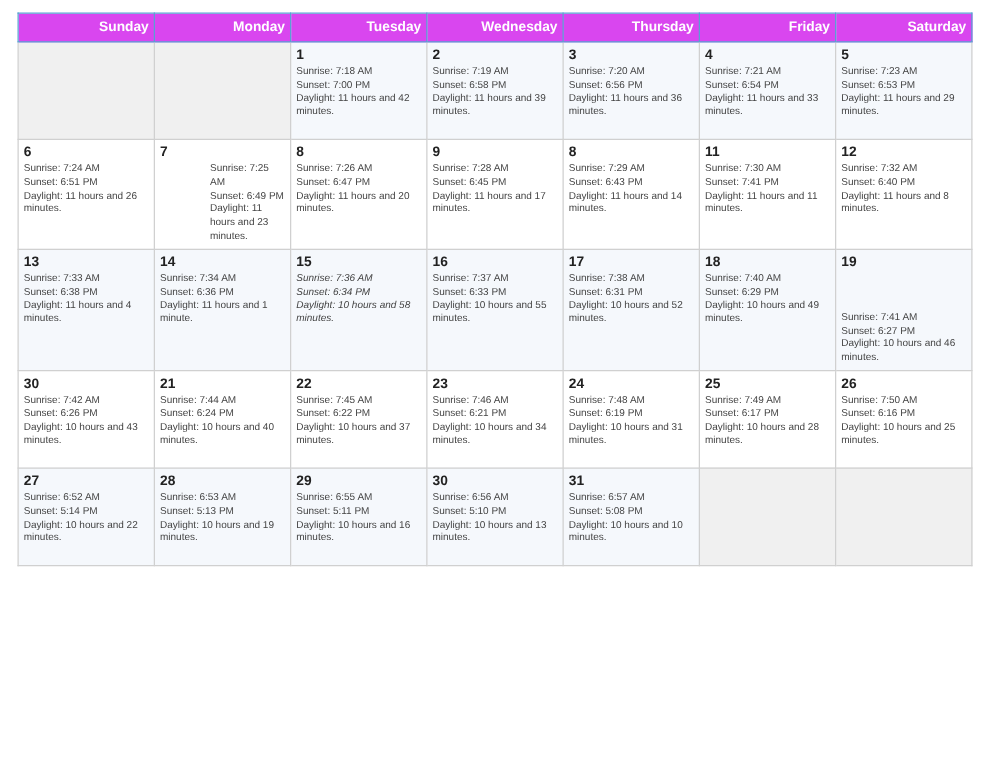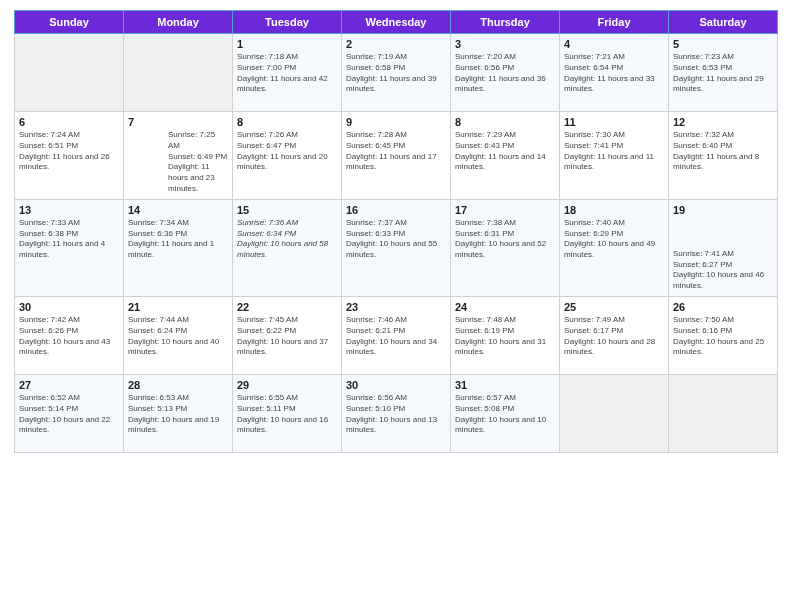--- a/index.html
+++ b/index.html
@@ -68,26 +68,26 @@
       font-size: 14px;
       color: #555;
       margin-top: 2px;
     }
     table {
       width: 100%;
       border-collapse: collapse;
       table-layout: fixed;
     }
     thead tr th {
-      background: #6d28d9;
+      background: #d946ef;
       color: #fff;
       font-size: 11px;
       font-weight: bold;
       padding: 5px 4px;
-      text-align: center;
+      text-align: right;
       border: 1px solid #5a9fd4;
     }
     tbody tr td {
       border: 1px solid #d0d0d0;
       vertical-align: top;
       padding: 4px 4px 4px 4px;
       font-size: 8.5px;
       color: #333;
       height: 78px;
       background: #fff;

